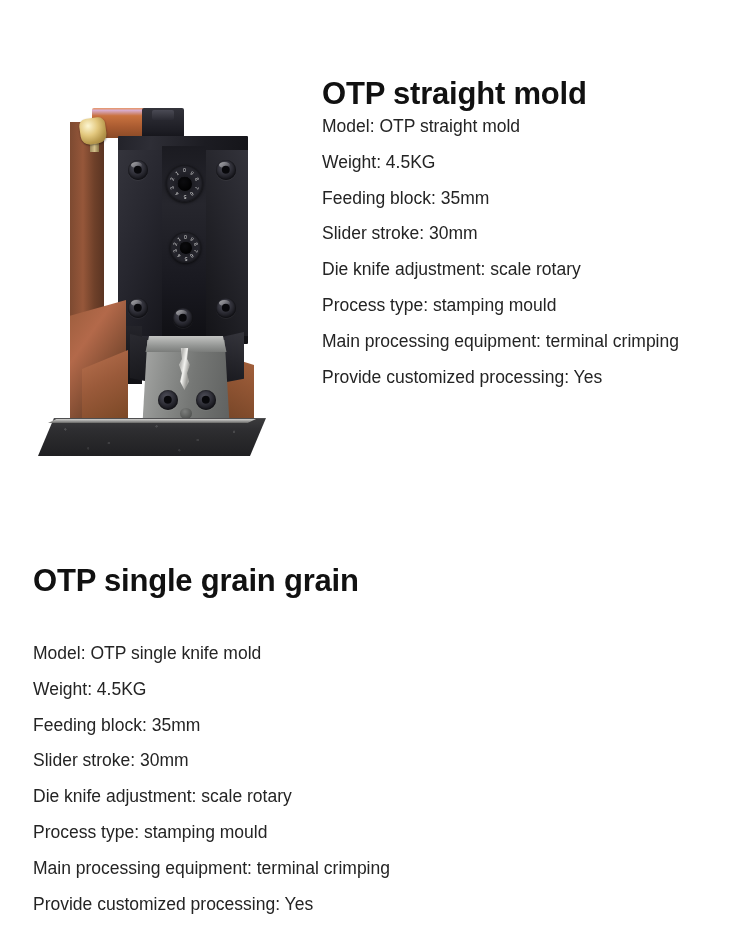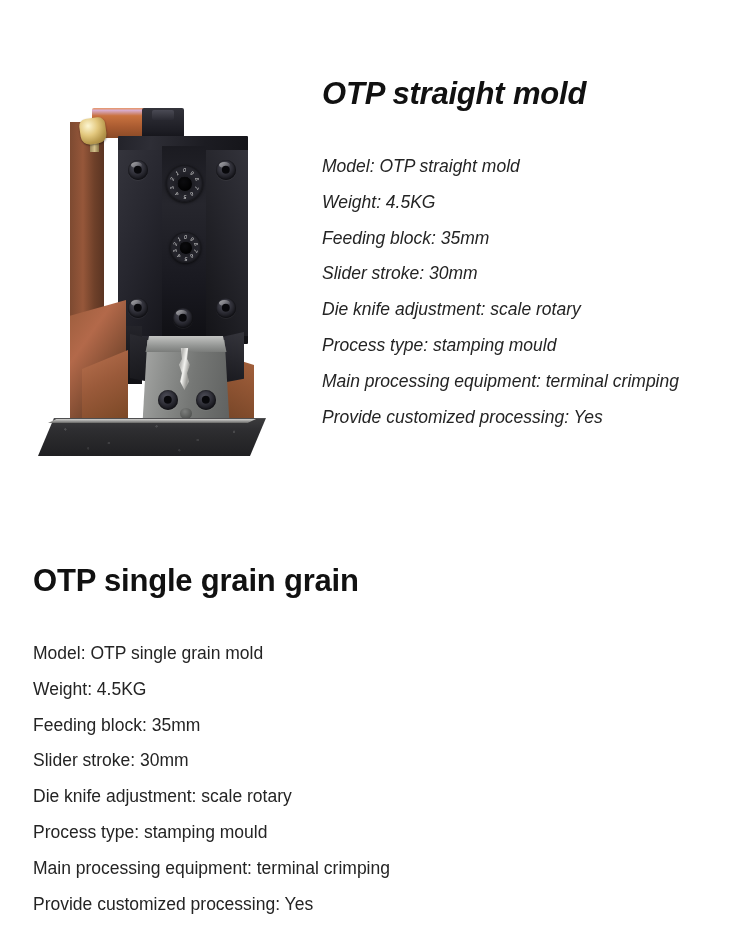--- a/index.html
+++ b/index.html
@@ -42,23 +42,23 @@
   }
   .spec-list li {
     font-size: 17.5px;
     font-weight: normal;
     line-height: 35.8px;
     color: #242424;
     white-space: nowrap;
   }
 
   
-  #section-straight { left: 0; top: 0; width: 750px; height: 510px; font-style: italic; }
+  #section-straight { left: 0; top: 0; width: 750px; height: 510px; }
   #section-straight .text-col { position: absolute; left: 322px; top: 78px; }
-  #section-straight .spec-list { margin-top: 40px; }
+  #section-straight .spec-list { }
 
   
   #section-single { left: 0; top: 510px; width: 750px; height: 421px; }
   #section-single .text-col { position: absolute; left: 33px; top: 55px; }
   #section-single .spec-list { margin-top: 40px; }
 
   
   .photo { position: absolute; }
   #photo-straight { left: 30px; top: 50px; width: 250px; height: 440px; }
 
@@ -387,21 +387,21 @@
           <li>Provide customized processing: Yes</li>
         </ul>
     </div>
   </div>
 
   <div class="section" id="section-single">
 
     <div class="text-col">
       <div class="spec-title">OTP single grain grain</div>
       <ul class="spec-list">
-          <li>Model: OTP single grain mold</li>
+          <li>Model: OTP single knife mold</li>
           <li>Weight: 4.5KG</li>
           <li>Feeding block: 35mm</li>
           <li>Slider stroke: 30mm</li>
           <li>Die knife adjustment: scale rotary</li>
           <li>Process type: stamping mould</li>
           <li>Main processing equipment: terminal crimping</li>
           <li>Provide customized processing: Yes</li>
         </ul>
     </div>
 

